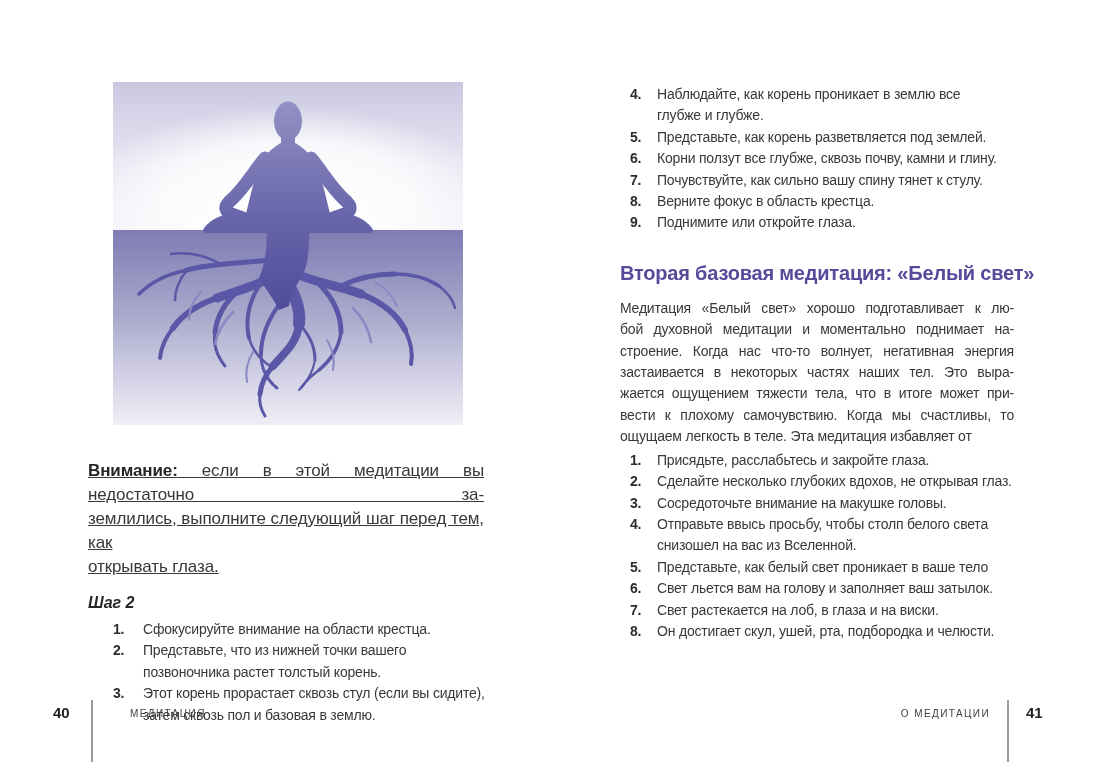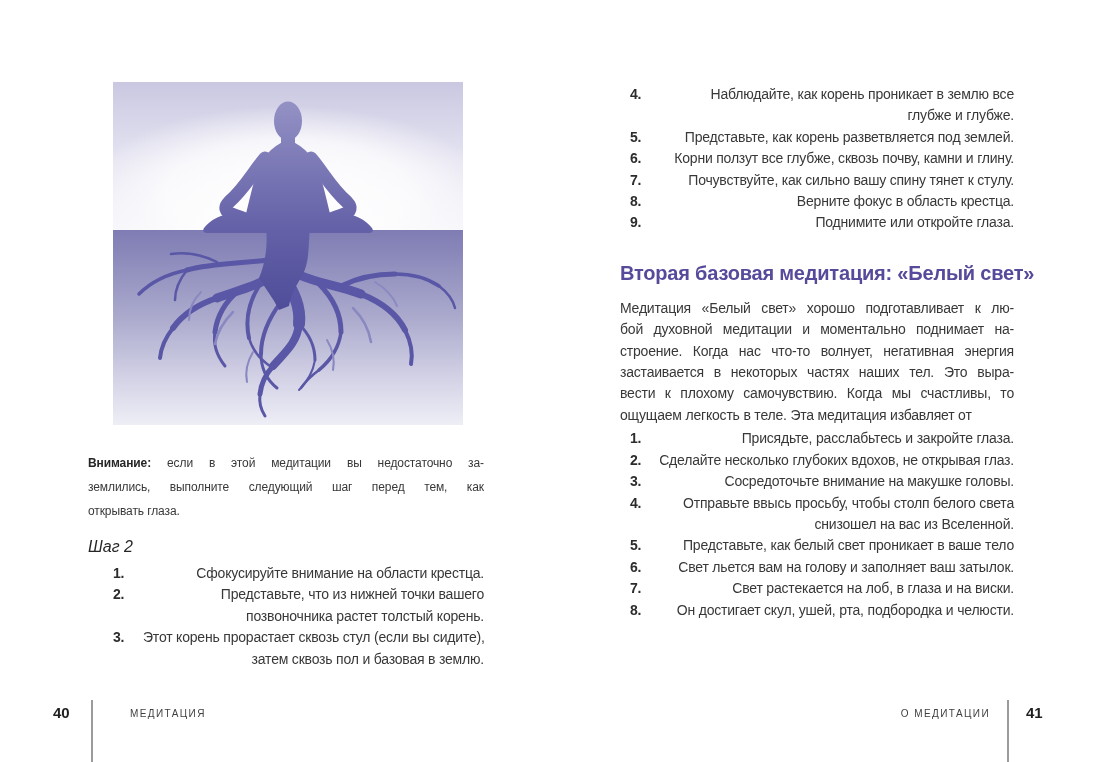--- a/index.html
+++ b/index.html
@@ -6,31 +6,31 @@
   .spread{position:relative;width:1100px;height:762px;background:#ffffff;overflow:hidden;
           font-family:"Liberation Sans",sans-serif;color:#383838;}
   
   .col-left{position:absolute;left:88px;top:82px;width:396px;}
   .col-right{position:absolute;left:620px;top:84px;width:394px;}
   
   .illustration{margin-left:25px;width:350px;height:343px;}
   .illustration svg{display:block;width:350px;height:343px;}
   
   .bodytext{font-size:14px;letter-spacing:-0.2px;line-height:21.4px;color:#383838;}
-  .attention{margin-top:26px;font-size:12px;letter-spacing:-0.1px;line-height:24px;width:396px;}
+  .attention{margin-top:34px;font-size:17px;letter-spacing:-0.1px;line-height:24px;width:396px;text-decoration:underline;}
   .attention .b{font-weight:700;color:#262626;}
   .jl{text-align:justify;text-align-last:justify;}
   [data-justify] > div{text-align:justify;text-align-last:justify;}
   [data-justify] > div:last-child{text-align:left;text-align-last:left;}
-  .step-heading{margin-top:13px;font-size:16px;font-weight:400;font-style:italic;color:#262626;line-height:22px;}
+  .step-heading{margin-top:13px;font-size:16px;font-weight:700;font-style:italic;color:#262626;line-height:22px;}
   
   .olist{margin-top:5px;}
   .oitem{display:flex;align-items:flex-start;}
   .num{flex:none;font-weight:700;color:#2c2c2c;}
-  .itxt{flex:1;min-width:0;text-align:right;}
+  .itxt{flex:1;min-width:0;}
   .itxt > div{white-space:nowrap;}
   .list-left{padding-left:25px;}
   .list-left .num{width:30px;}
   .list-right{padding-left:10px;}
   .list-right .num{width:27px;}
   
   .section-heading{margin-top:26px;font-size:20px;font-weight:700;letter-spacing:-0.2px;
                    color:#564a9b;line-height:26px;white-space:nowrap;}
   .paragraph{margin-top:12px;}
   
@@ -219,20 +219,21 @@
         </div>
       </div>
 
     <div class="section-heading">Вторая базовая медитация: «Белый свет»</div>
 
     <div class="paragraph bodytext" data-justify="">
         <div>Медитация «Белый свет» хорошо подготавливает к лю-</div>
         <div>бой духовной медитации и моментально поднимает на-</div>
         <div>строение. Когда нас что-то волнует, негативная энергия</div>
         <div>застаивается в некоторых частях наших тел. Это выра-</div>
+        <div>жается ощущением тяжести тела, что в итоге может при-</div>
         <div>вести к плохому самочувствию. Когда мы счастливы, то</div>
         <div>ощущаем легкость в теле. Эта медитация избавляет от</div>
       </div>
 
     <div class="olist list-right bodytext" style="margin-top:2px;">
 
         <div class="oitem">
           <div class="num">1.</div>
           <div class="itxt">
             <div>Присядьте, расслабьтесь и закройте глаза.</div>

